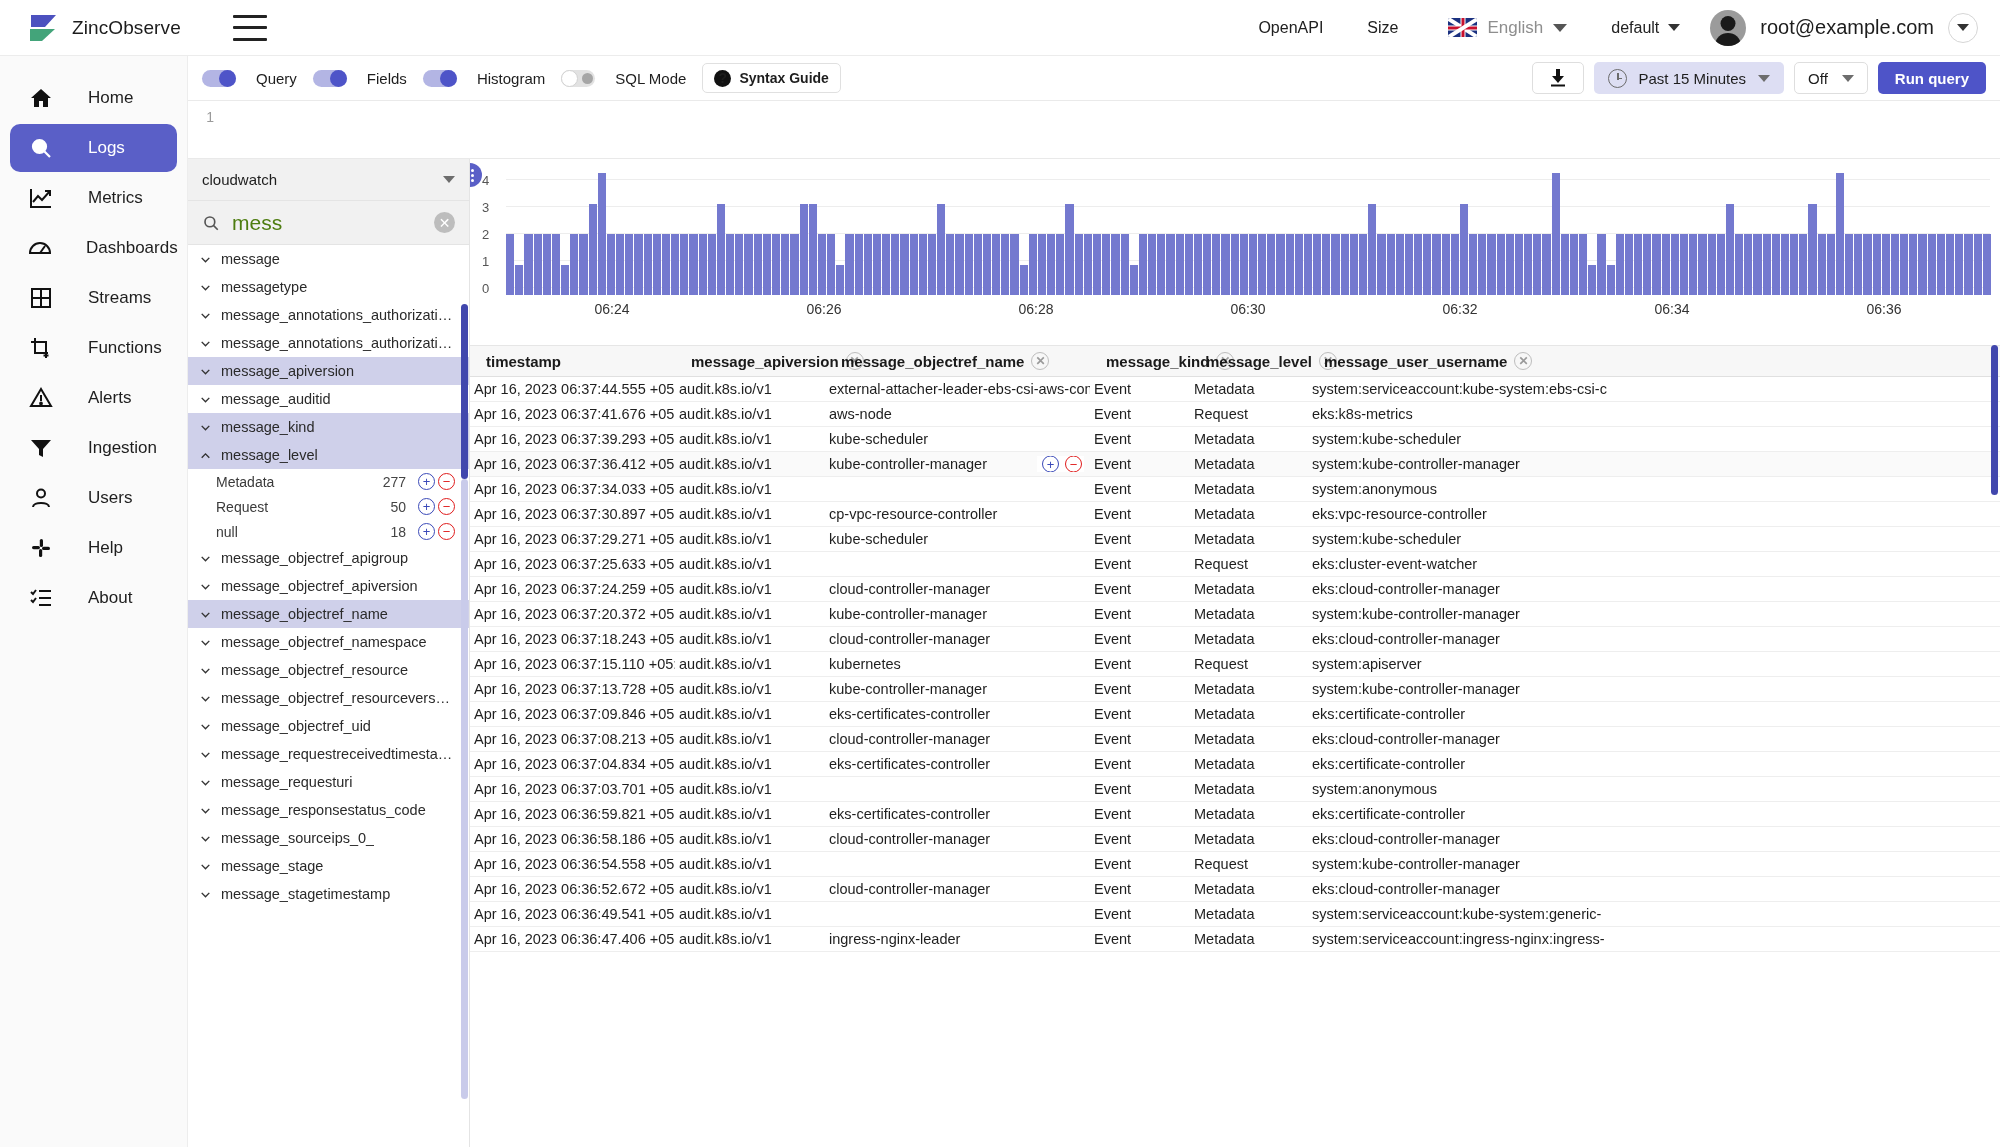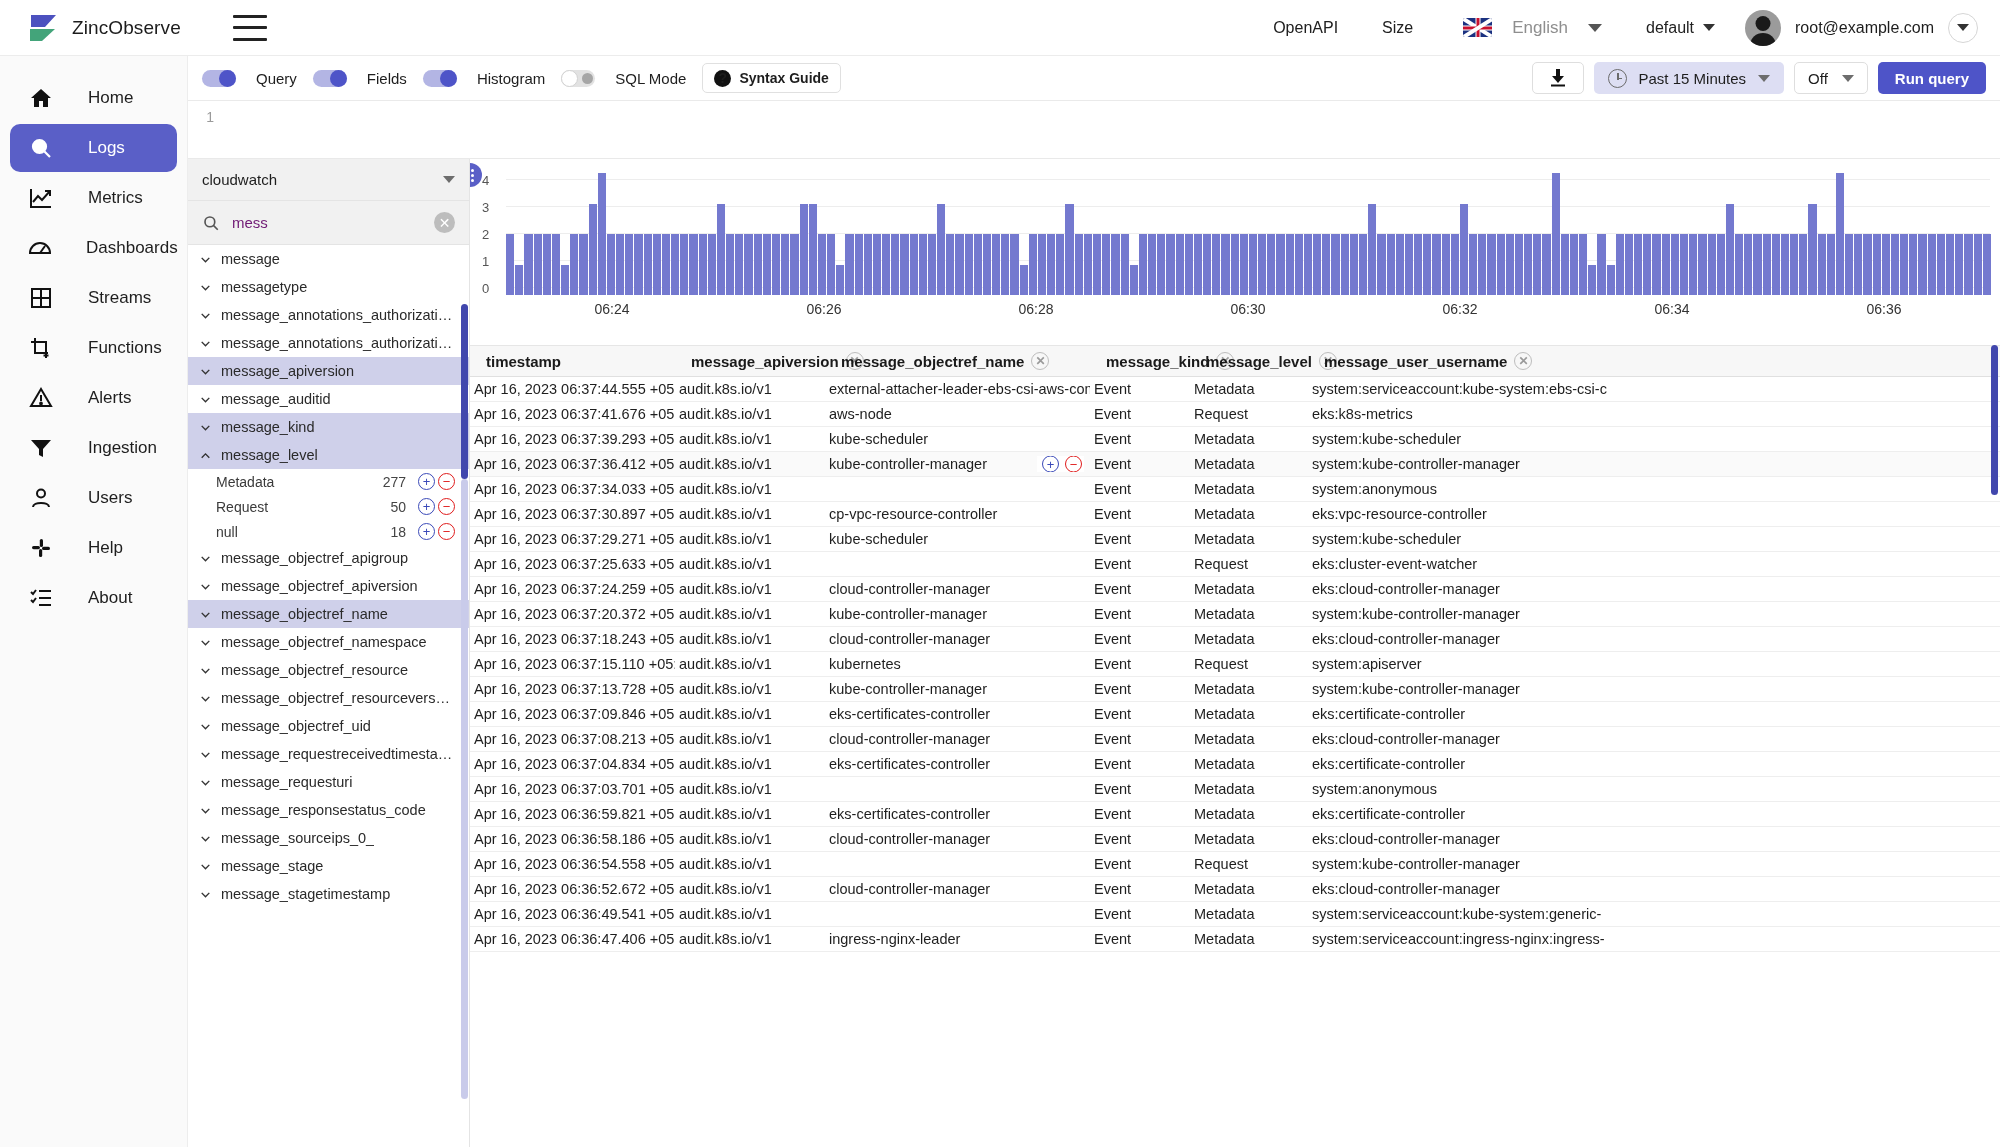--- a/index.html
+++ b/index.html
@@ -19,21 +19,21 @@
     border-bottom: 1px solid #ececec; z-index: 30;
   }
   .brand { display: flex; align-items: center; gap: 12px; padding-left: 26px; }
   .brand-logo { width: 34px; height: 30px; position: relative; }
   .brand-name { font-size: 19px; color: #1c1c1c; letter-spacing: .1px; }
   .hamburger { margin-left: 52px; width: 34px; height: 26px; display: flex;
     flex-direction: column; justify-content: space-between; cursor: pointer; }
   .hamburger span { display: block; height: 3px; background: #222; border-radius: 1px; }
   .top-right { margin-left: auto; display: flex; align-items: center; gap: 0; padding-right: 22px; }
   .top-link { font-size: 16px; color: #202020; padding: 0 22px; cursor: pointer; }
-  .lang-wrap { display: flex; align-items: center; gap: 20px; margin-left: 28px; cursor: pointer; }
+  .lang-wrap { display: flex; align-items: center; gap: 10px; margin-left: 28px; cursor: pointer; }
   .flag { width: 29px; height: 19px; position: relative; overflow: hidden;
           background: #1b3180; border-radius: 2px; }
   .flag:before, .flag:after { content:""; position:absolute; left:50%; top:50%; background:#fff; }
   .flag:before { width: 200%; height: 4px; transform: translate(-50%,-50%) rotate(32deg); }
   .flag:after  { width: 200%; height: 4px; transform: translate(-50%,-50%) rotate(-32deg); }
   .flag i { position:absolute; left:0; top:0; width:100%; height:100%; }
   .flag i:before { content:""; position:absolute; left:0; top:50%; width:100%; height:5px;
                    background:#fff; transform: translateY(-50%); }
   .flag i:after  { content:""; position:absolute; top:0; left:50%; height:100%; width:5px;
                    background:#fff; transform: translateX(-50%); }
@@ -48,21 +48,21 @@
   .caret-sm { width:0;height:0;border-left:6px solid transparent;border-right:6px solid transparent;
               border-top:7px solid #333; }
   .org-wrap { display:flex; align-items:center; gap:9px; margin-left: 44px; cursor:pointer;
               font-size: 16px; color: #222; }
   .avatar { width: 36px; height: 36px; border-radius: 50%; background: #9b9b9b;
             margin-left: 30px; position: relative; overflow: hidden; }
   .avatar:before { content:""; position:absolute; left:50%; top:6px; width:15px; height:15px;
                    border-radius:50%; background:#1a1a1a; transform:translateX(-50%); }
   .avatar:after  { content:""; position:absolute; left:50%; top:23px; width:25px; height:22px;
                    border-radius:50% 50% 0 0; background:#1a1a1a; transform:translateX(-50%); }
-  .user-email { font-size: 16px; color: #1d1d1d; margin-left: 14px; }
+  .user-email { font-size: 20px; color: #1d1d1d; margin-left: 14px; }
   .user-chev { width: 30px; height: 30px; border-radius: 50%; border: 1px solid #d6d6d6;
                margin-left: 14px; display:flex; align-items:center; justify-content:center; cursor:pointer; }
 
   
   .sidebar {
     position: absolute; left: 0; top: 56px; width: 188px; height: 1091px;
     background: #fafafa; border-right: 1px solid #ededed; padding-top: 16px; z-index: 20;
   }
   .nav-item { height: 48px; margin: 2px 10px; border-radius: 10px; display: flex;
               align-items: center; gap: 34px; padding-left: 18px; cursor: pointer; }
@@ -123,22 +123,22 @@
     position: absolute; left: 188px; top: 159px; width: 282px; height: 988px;
     background: #ffffff; border-right: 1px solid #e4e4e4; z-index: 12;
     display: flex; flex-direction: column;
   }
   .stream-sel { height: 42px; background:#f1f1f1; border-bottom:1px solid #e4e4e4;
                 display:flex; align-items:center; padding: 0 14px; cursor:pointer; }
   .stream-sel .nm { font-size: 15px; color: #1d1d1d; }
   .stream-sel .tri { margin-left: auto; }
   .fsearch { height: 44px; background:#f1f1f1; display:flex; align-items:center;
              gap: 12px; padding: 0 14px; border-bottom:1px solid #e4e4e4; }
-  .fsearch input { border: none; outline: none; background: transparent; font-size: 15px;
-                   color: #701a75; width: 175px; font-family: "Liberation Sans", sans-serif; }
+  .fsearch input { border: none; outline: none; background: transparent; font-size: 21px;
+                   color: #4d7c0f; width: 175px; font-family: "Liberation Sans", sans-serif; }
   .clr-btn { margin-left:auto; width:21px;height:21px;border-radius:50%;background:#bdbdbd;
              color:#fff; font-size:14px; display:flex;align-items:center;justify-content:center;
              cursor:pointer; line-height:1; }
   .flist { flex: 1; overflow: hidden; }
   .frow { height: 28px; display: flex; align-items: center; gap: 9px; padding-left: 11px;
           cursor: pointer; }
   .frow.hl { background: #cfd0ea; }
   .frow .fname { font-size: 14.5px; color: #2a2a2a; white-space: nowrap;
                  overflow: hidden; text-overflow: ellipsis; max-width: 232px; }
   .chev { width: 13px; height: 13px; flex: none; }

